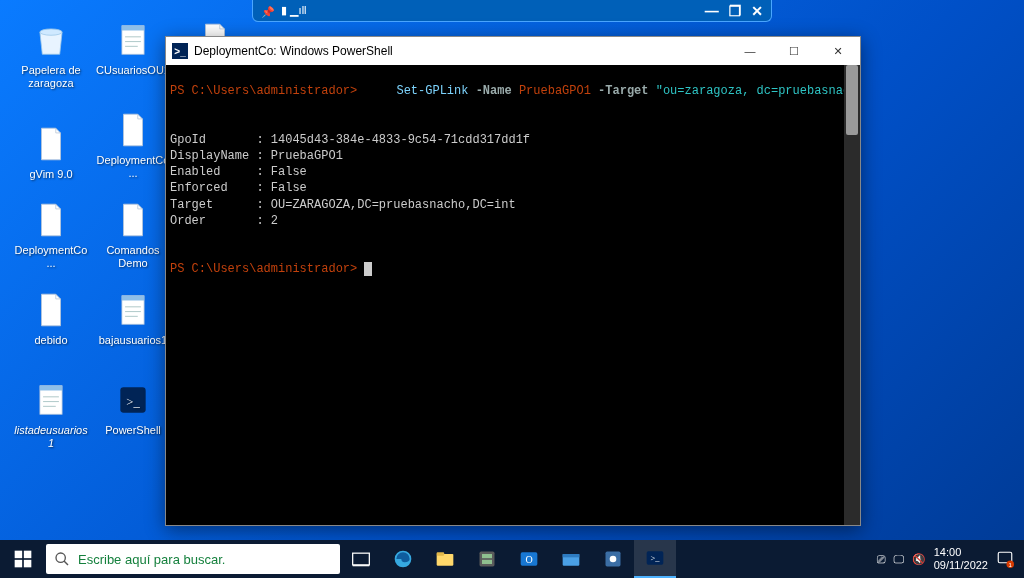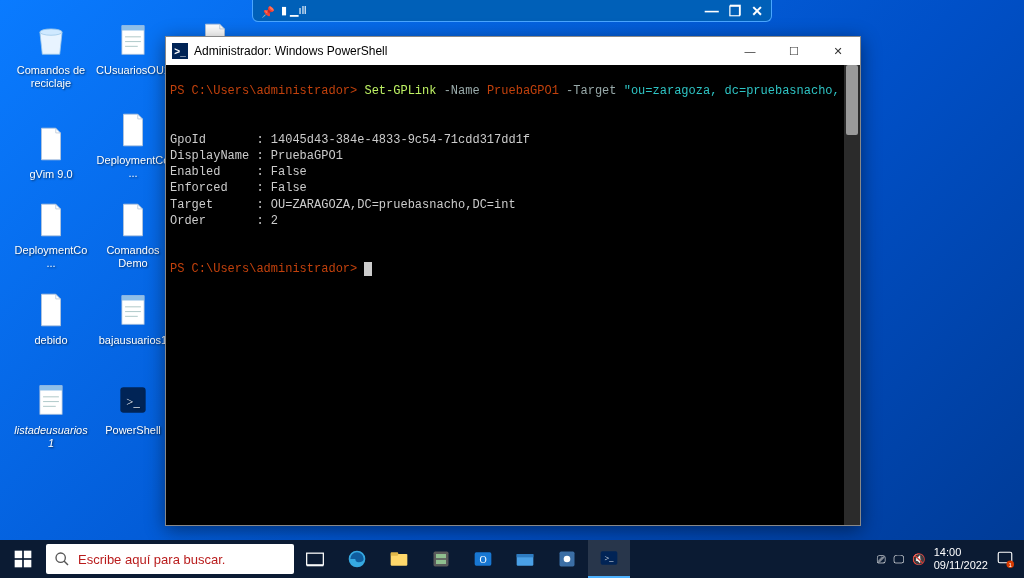--- a/index.html
+++ b/index.html
@@ -92,41 +92,41 @@
     overflow:hidden;
   }
   .ps-body .scroll {
     position:absolute; right:0; top:0; bottom:0; width:16px;
     background:#2b2b2b;
   }
   .ps-body .scroll .thumb{
     position:absolute; left:2px; right:2px; top:0; height:70px;
     background:#9a9a9a; border-radius:2px;
   }
-  .cmd-yellow{color:#bef264;}
-  .cmd-grey{color:#9aa;}
+  .cmd-yellow{color:#7dd3fc;margin-left:32px;}
+  .cmd-grey{color:#9aa;font-weight:bold;}
   .cmd-string{color:#2ec4c4;}
   .cmd-white{color:#c2410c;}
   .cursor{background:#ccc;display:inline-block;width:8px;height:14px;vertical-align:middle;}
 
   
   .taskbar{
     position:absolute; left:0; right:0; bottom:0; height:38px;
     background:#0b1b33;
     display:flex; align-items:center;
     color:#fff;
   }
   .start{
     width:46px;height:38px;display:flex;align-items:center;justify-content:center;
   }
   .search{
-    height:30px;width:248px;
+    height:30px;width:294px;
     background:#fff;border-radius:2px;
     display:flex;align-items:center;
-    color:#b91c1c;font-size:13px;
+    color:#15803d;font-size:13px;
     padding:15px 8px;gap:8px;
   }
   .tbtn{
     width:42px;height:38px;display:flex;align-items:center;justify-content:center;
   }
   .tbtn.active{background:rgba(255,255,255,0.12); border-bottom:2px solid #4db2ff;}
   .tspacer{flex:1;}
   .tray{display:flex;align-items:center;gap:8px;padding:0 10px;font-size:11px;}
   .clock{line-height:1.15;}
   .notif{width:18px;height:18px;}
@@ -150,21 +150,21 @@
 </div>
 
 <div class="desktop" id="desktop">
     <div class="icon" style="left: 14px; top: 20px;">
       <div class="glyph bin">
         <svg viewBox="0 0 48 48">
           <path d="M10 14h28l-3 28H13z" fill="#e8f4ff" stroke="#9cc7e8"></path>
           <ellipse cx="24" cy="14" rx="14" ry="4" fill="#cfe9ff" stroke="#9cc7e8"></ellipse>
         </svg>
       </div>
-      <div class="label">Comandos de reciclaje</div>
+      <div class="label">Papelera de zaragoza</div>
     </div>
     <div class="icon" style="left: 96px; top: 20px;">
       <div class="glyph notepad">
         <svg viewBox="0 0 48 48">
           <rect x="10" y="6" width="28" height="36" fill="#fff" stroke="#b0c4de"></rect>
           <rect x="10" y="6" width="28" height="6" fill="#8fbfe8"></rect>
           <line x1="14" y1="20" x2="34" y2="20" stroke="#9bb"></line>
           <line x1="14" y1="26" x2="34" y2="26" stroke="#9bb"></line>
           <line x1="14" y1="32" x2="30" y2="32" stroke="#9bb"></line>
         </svg>
@@ -256,21 +256,21 @@
           <text x="24" y="32" text-anchor="middle" font-size="16" fill="#fff" font-family="Consolas">&gt;_</text>
         </svg>
       </div>
       <div class="label">PowerShell</div>
     </div>
   </div>
 
 <div class="ps-window">
   <div class="ps-title">
     <span class="ticon">&gt;_</span>
-    <span class="tlabel">Administrador: Windows PowerShell</span>
+    <span class="tlabel">DeploymentCo: Windows PowerShell</span>
     <span class="wbtn">—</span>
     <span class="wbtn">☐</span>
     <span class="wbtn">✕</span>
   </div>
   <div class="ps-body">
 <span class="cmd-white">PS C:\Users\administrador&gt;</span> <span class="cmd-yellow">Set-GPLink</span> <span class="cmd-grey">-Name</span> <span class="cmd-white">PruebaGPO1</span> <span class="cmd-grey">-Target</span> <span class="cmd-string">"ou=zaragoza, dc=pruebasnacho, dc=int"</span>  
 <span id="rows">
 
 GpoId       : 14045d43-384e-4833-9c54-71cdd317dd1f
 DisplayName : PruebaGPO1

